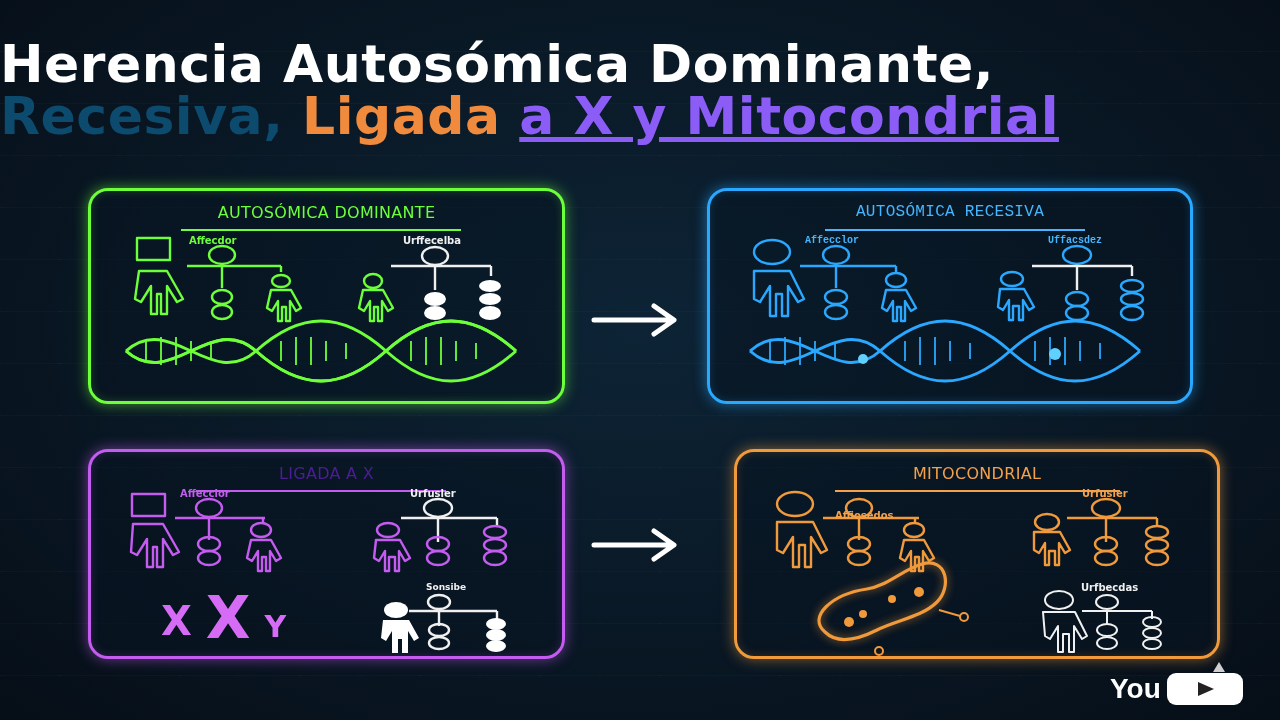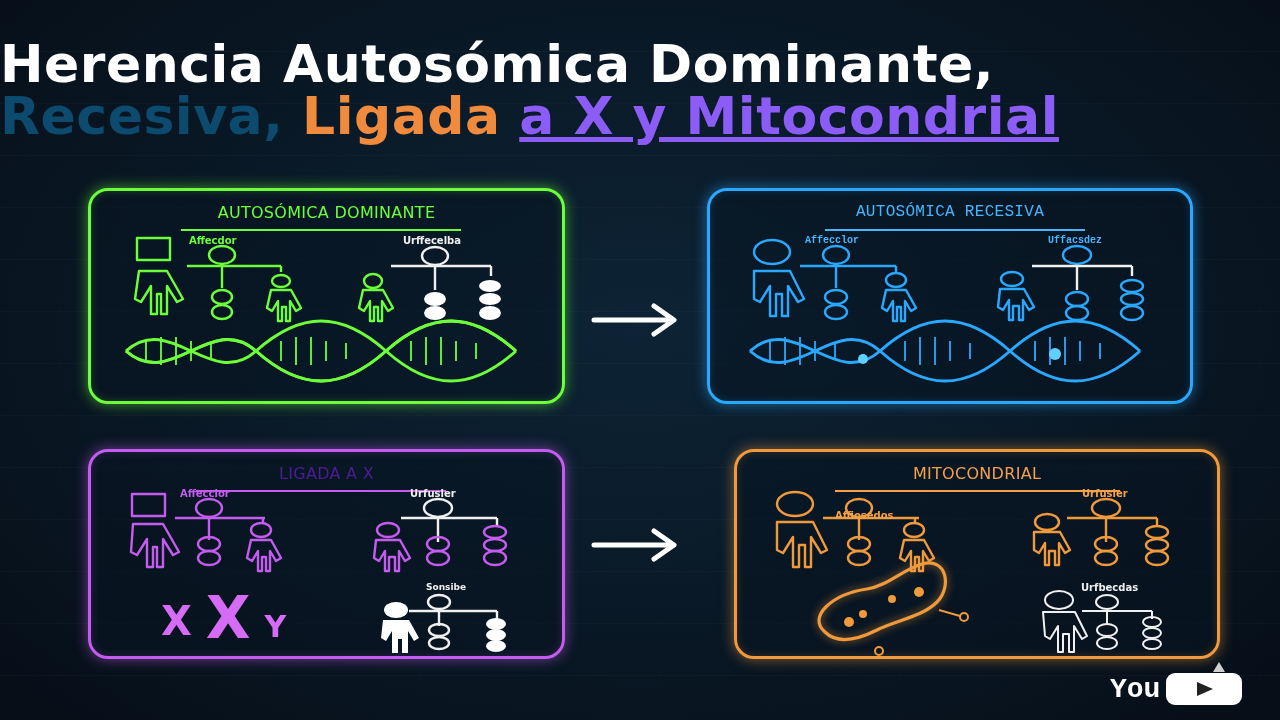--- a/index.html
+++ b/index.html
@@ -68,21 +68,21 @@
   .label { position: absolute; font-size: 10px; font-weight: bold; }
 
   .arrow { position: absolute; width: 92px; height: 40px; }
   .arrow-1 { left: 590px; top: 300px; }
   .arrow-2 { left: 590px; top: 525px; }
 
   .yt {
     position: absolute; left: 1110px; top: 672px; height: 34px;
     display: flex; align-items: center; gap: 6px;
   }
-  .yt .yt-text { font-family: Liberation Mono, monospace; font-weight: bold; font-size: 28px; color: #fff; }
+  .yt .yt-text { font-family: Liberation Sans, sans-serif; font-weight: bold; font-size: 28px; color: #fff; }
   .yt .yt-btn {
     width: 76px; height: 32px; background: #ffffff; border-radius: 9px; position: relative;
   }
   .yt .yt-btn::after {
     content: ""; position: absolute; left: 31px; top: 9px;
     border-left: 16px solid #222; border-top: 7px solid transparent; border-bottom: 7px solid transparent;
   }
   .yt .yt-notch {
     position: absolute; left: 103px; top: -10px; width: 0; height: 0;
     border-left: 6px solid transparent; border-right: 6px solid transparent; border-bottom: 10px solid #cfcfcf;

